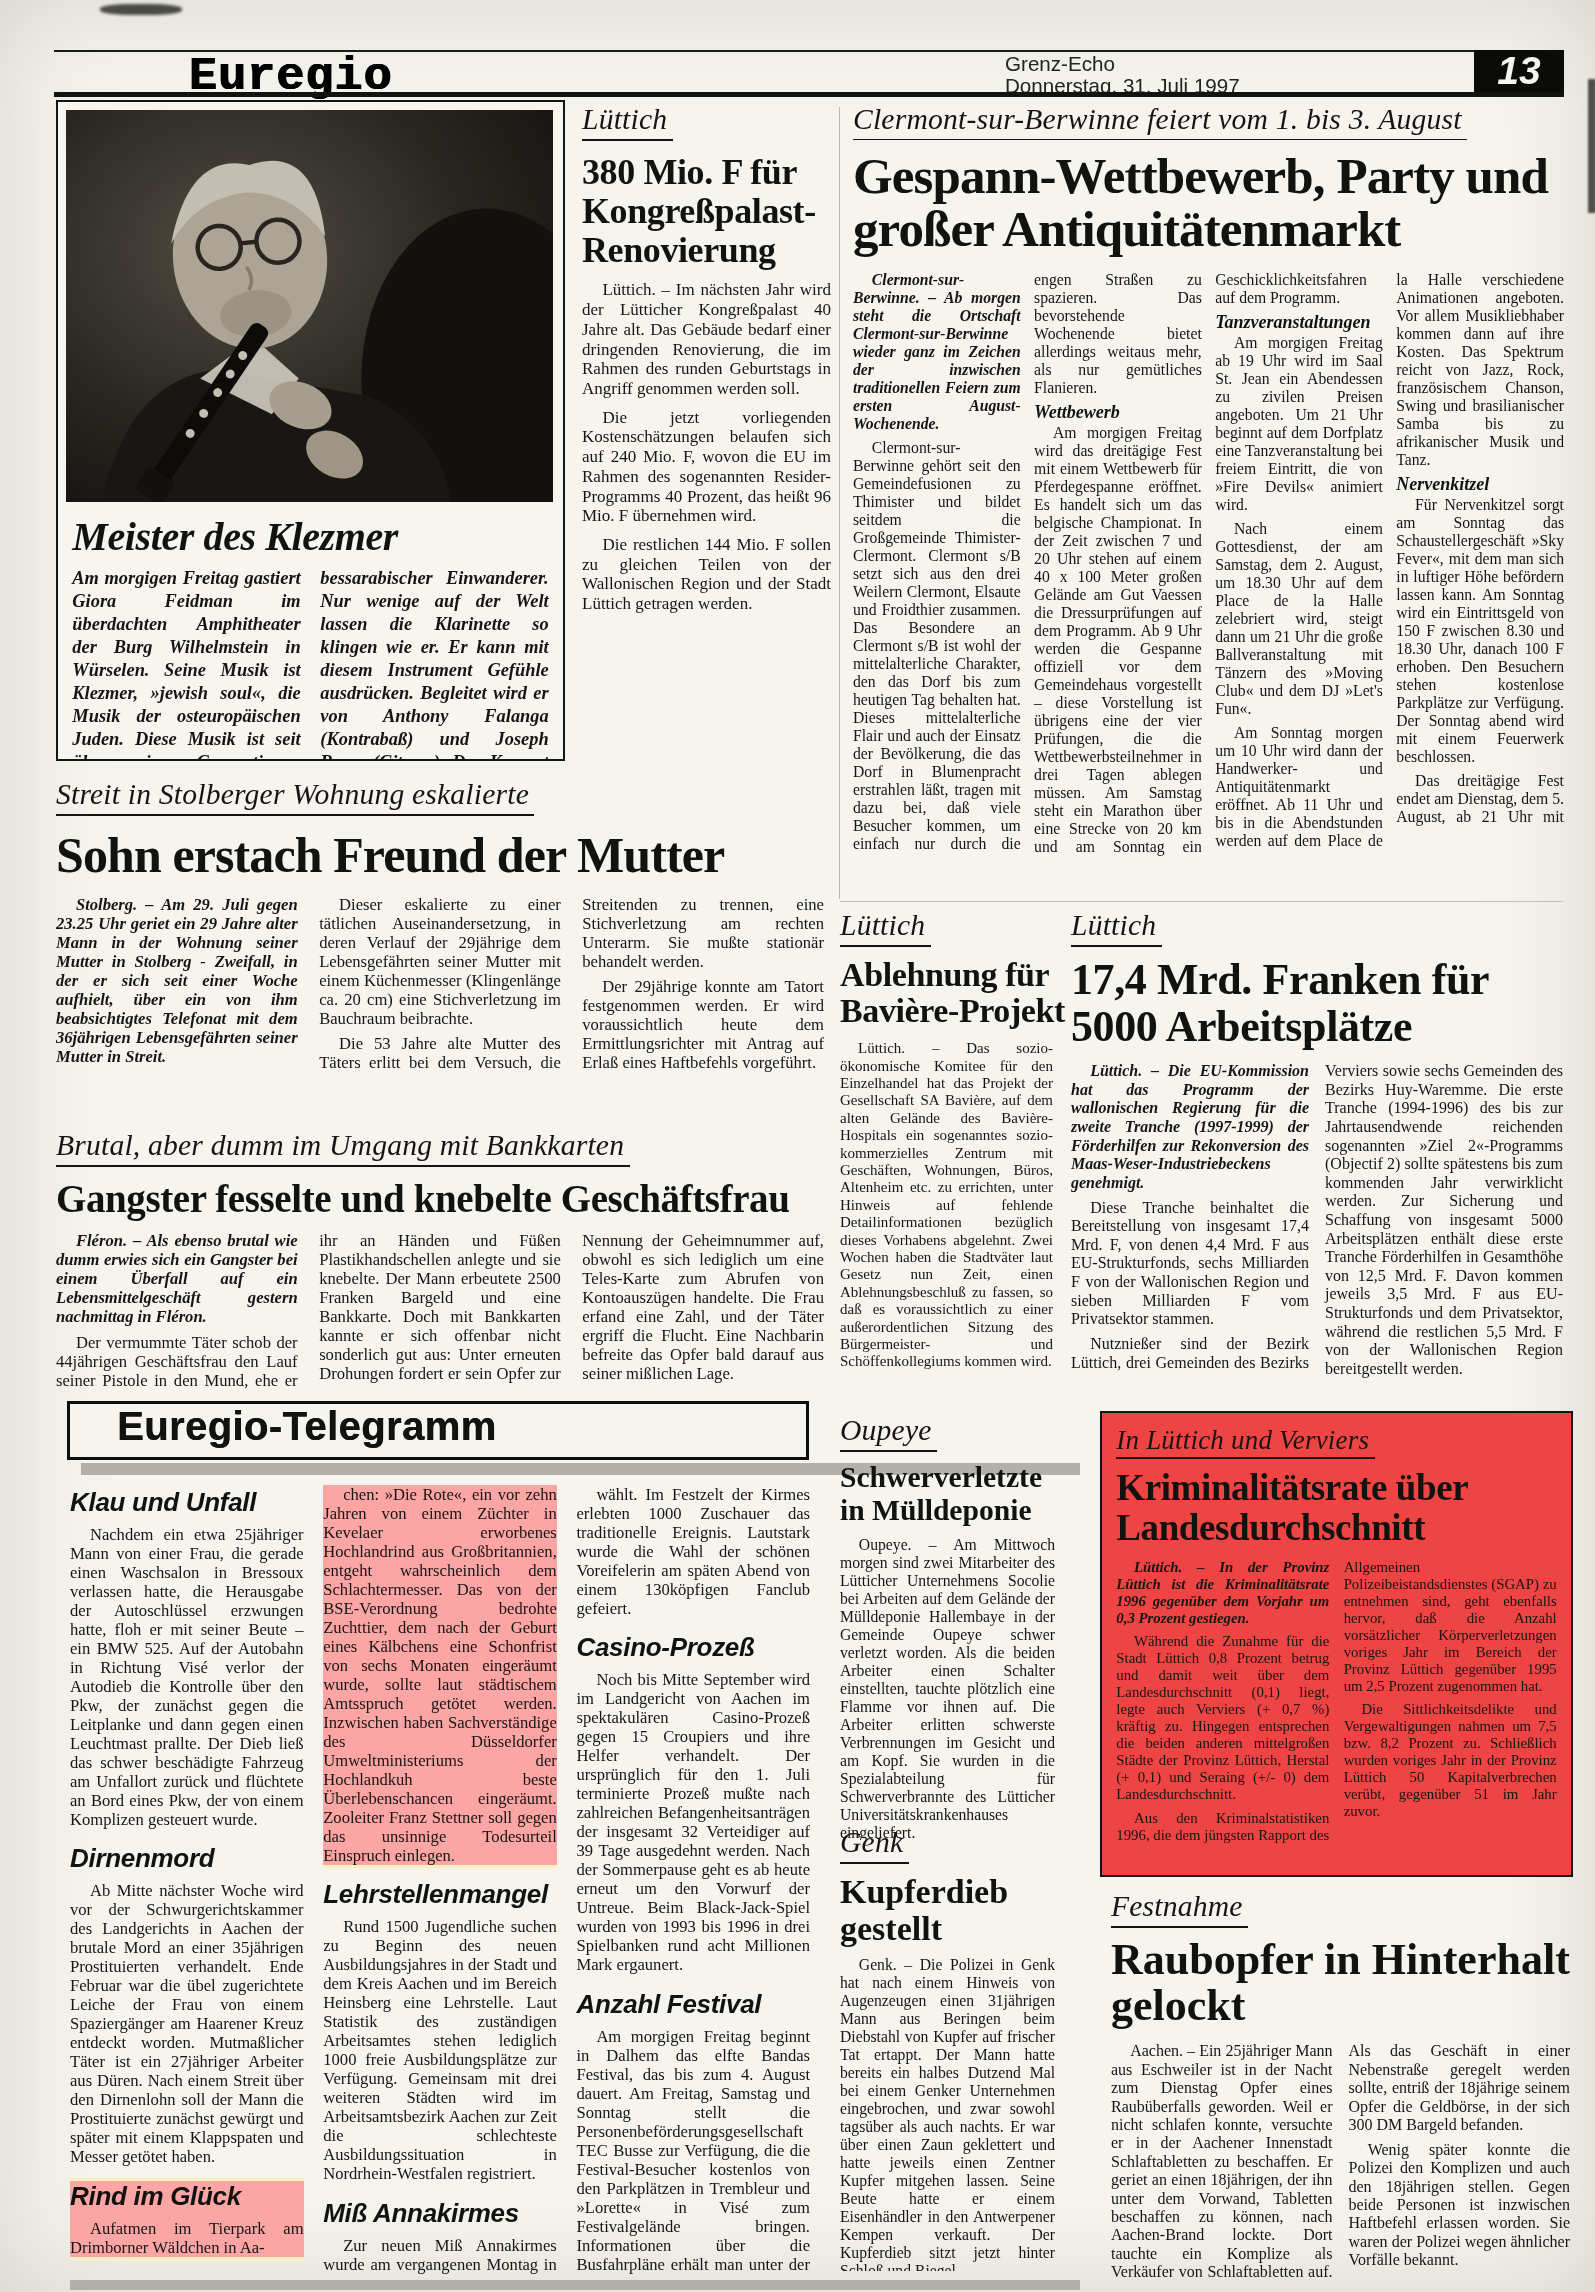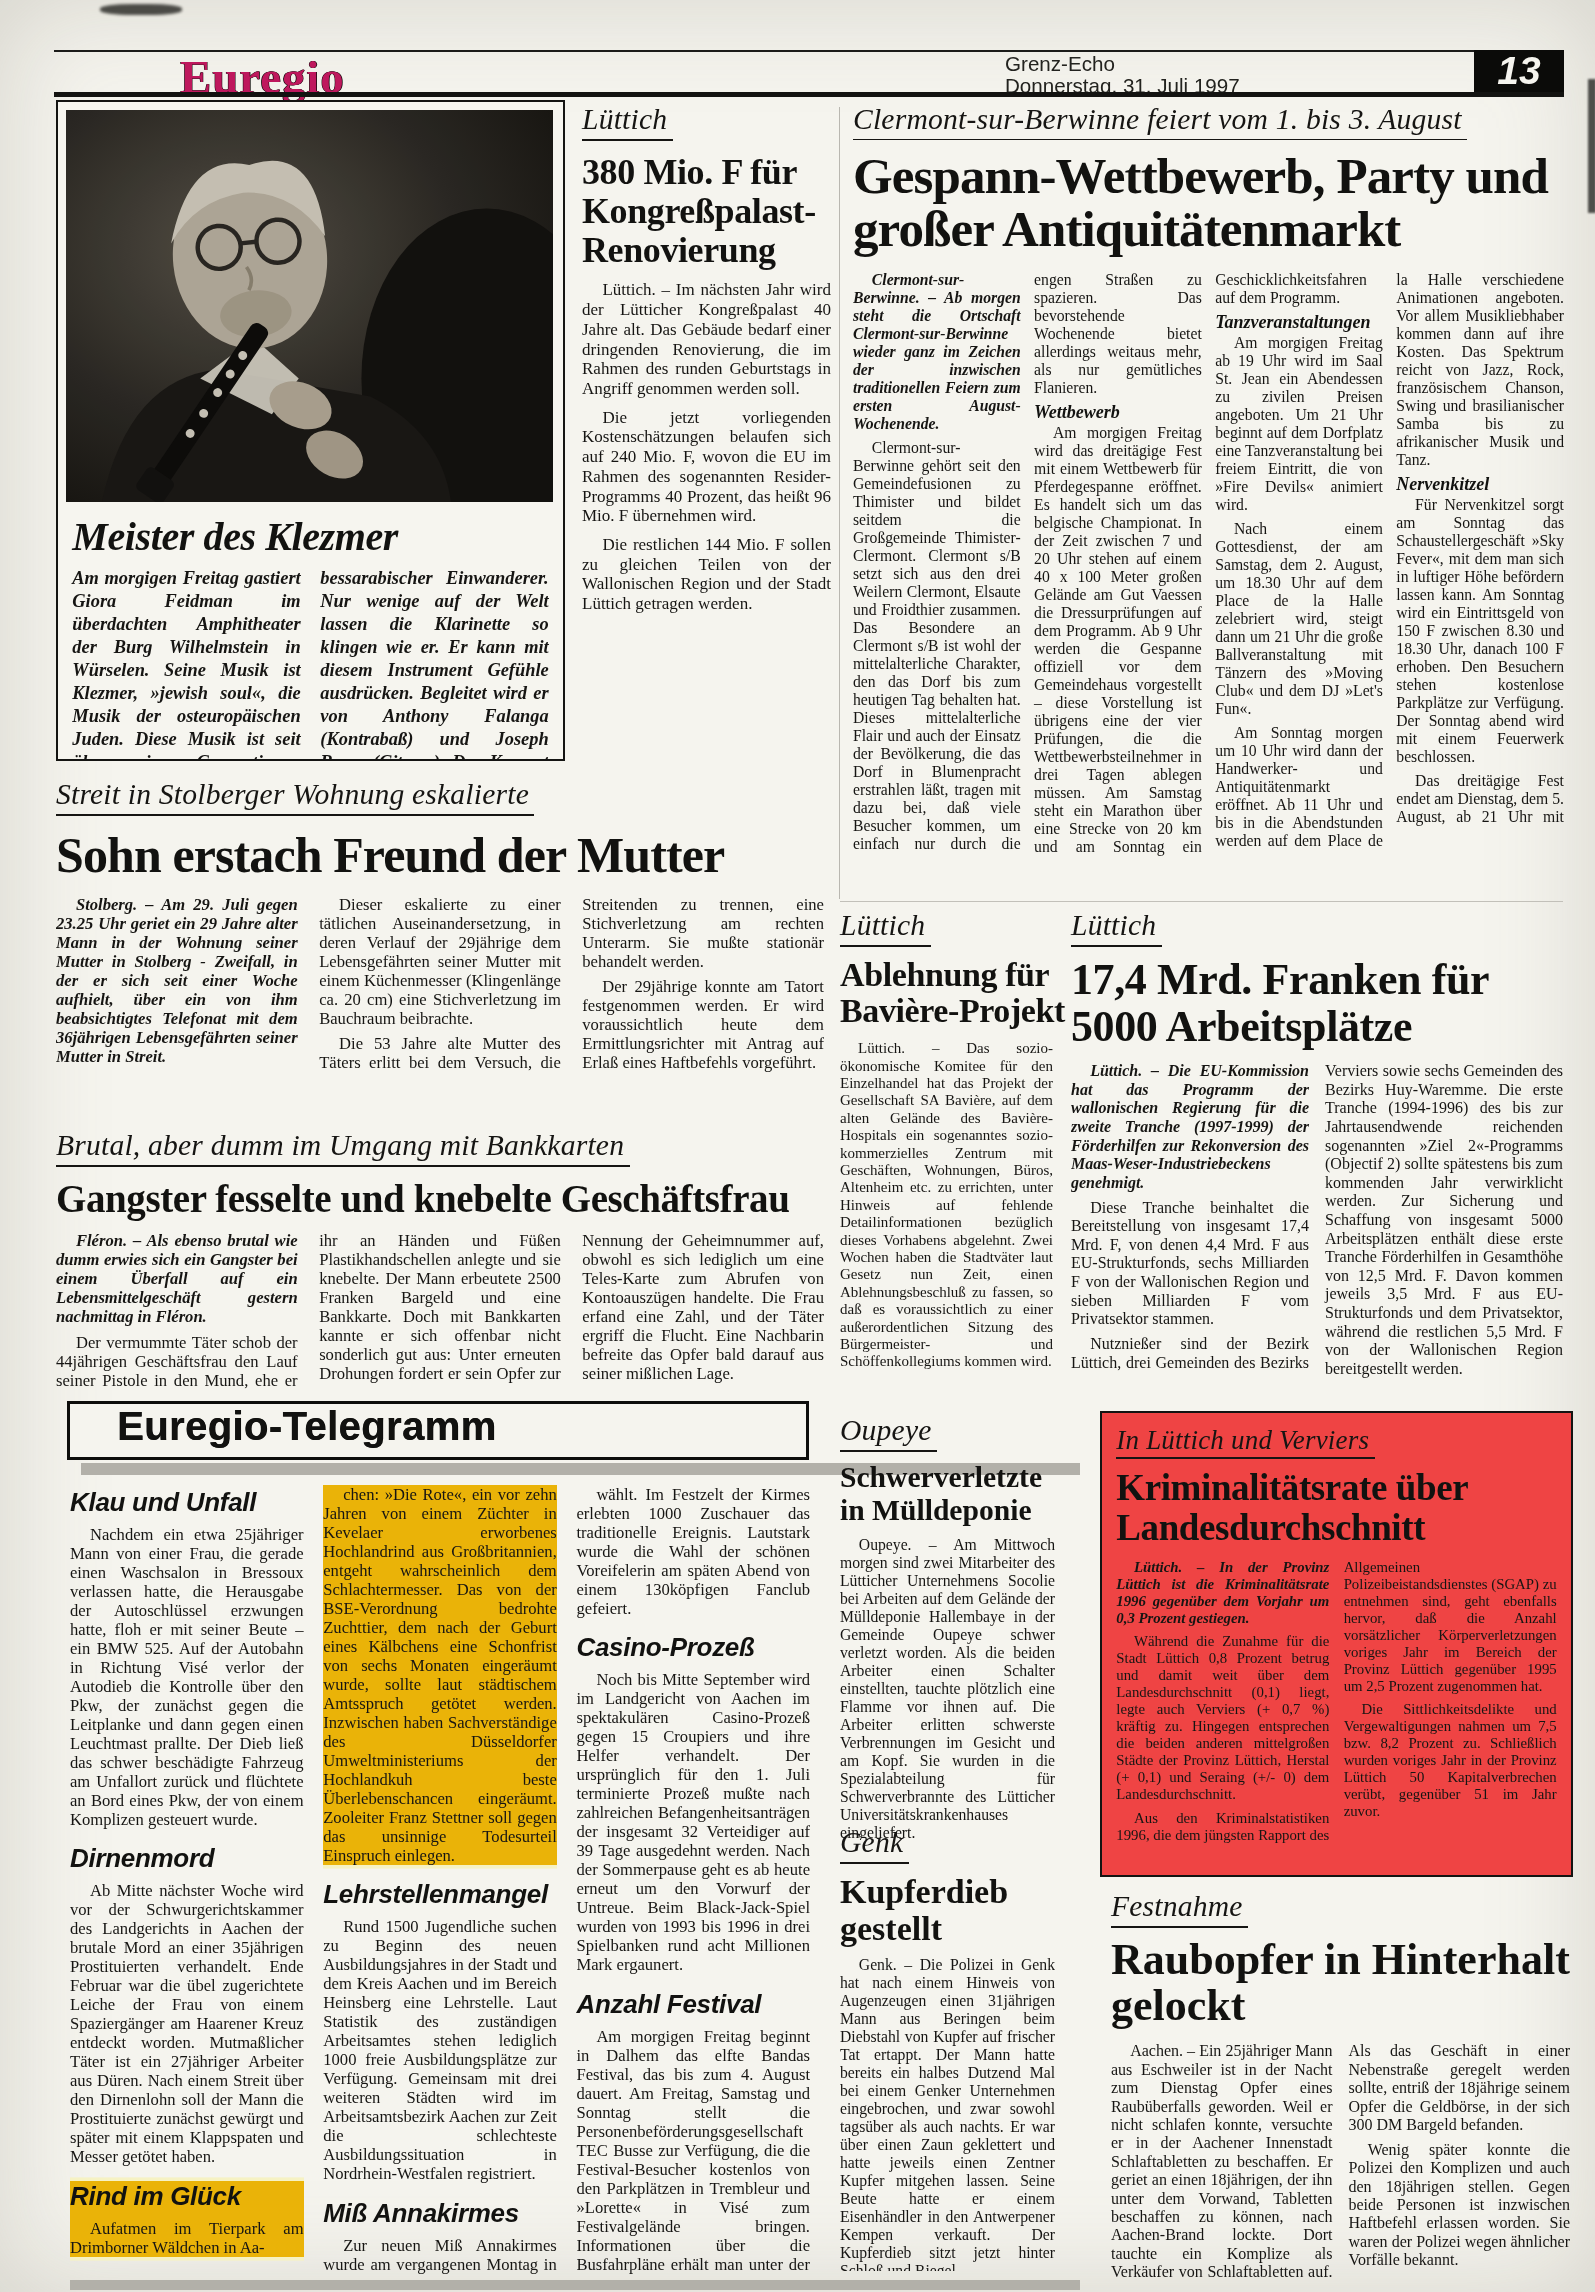--- a/index.html
+++ b/index.html
@@ -10,22 +10,22 @@
     box-shadow: inset 0 0 107px rgba(120,115,100,.25);
     font-family:"Liberation Serif", serif; color:#161513;
     overflow:hidden;
   }
   .abs { position:absolute; }
 
   
   .rule-top { left:54px; top:50px; width:1510px; height:1.8px; background:#1b1b19; }
   .rule-bottom { left:54px; top:92px; width:1510px; height:4.5px; background:#131311; }
   .logo {
-    left:180px; top:50px; font-family:Liberation Serif, serif;
-    font-weight:700; font-size:47px; letter-spacing:0.9px; color:#be185d;
+    left:189px; top:50px; font-family:Liberation Mono, monospace;
+    font-weight:700; font-size:47px; letter-spacing:0.9px; color:#000000;
     text-shadow:0.6px 0 #0c0c0a, -0.6px 0 #0c0c0a, 0 0.4px #0c0c0a;
   }
   .paper-info { left:1005px; top:53px; font-family:"Liberation Sans",sans-serif;
     font-size:20.6px; line-height:21.5px; color:#23231f; }
   .page-box { left:1474px; top:50px; width:90px; height:42px; background:#0b0b09;
     display:flex; align-items:center; justify-content:center; }
   .page-box span { color:#f5f4ee; font-family:"Liberation Sans",sans-serif;
     font-weight:700; font-style:italic; font-size:39px; }
   .smudge1 { left:100px; top:3.6px; width:82px; height:11.6px; background:#30302c;
     border-radius:40%; filter:blur(1.8px); opacity:.85; }
@@ -87,21 +87,21 @@
   .tg-titlebox h2 { font-family:"Liberation Sans",sans-serif; font-size:40px;
     letter-spacing:0.4px; padding-left:47px;
     text-shadow:0.4px 0 #0d0d0b; }
   .tg-cols { left:70px; top:1485px; width:740px; height:790px; display:flex; gap:19.7px; overflow:hidden; }
   .tg-col { flex:1 1 0; overflow:hidden; }
   .tg-h { font-family:"Liberation Sans",sans-serif; font-style:italic; font-size:26px;
     letter-spacing:-0.3px; margin:14.3px 0 7.2px; }
   .tg-item:first-child .tg-h { margin-top:1.8px; }
   .tg-p { margin:0; text-indent:1.2em; font-size:16.6px; line-height:19px;
     text-align:justify; hyphens:auto; }
-  .hl { background:#eab308; box-shadow:0 0 0 3.6px #f6f2c4; }
+  .hl { background:#fca5a5; box-shadow:0 0 0 3.6px #f6f2c4; }
 
   
   .art-baviere { left:840px; top:910px; width:215px; }
   .art-baviere h1 { width:262px; font-size:34px; line-height:1.06; margin:10.7px 0 10.7px; letter-spacing:-0.4px; }
   .art-baviere .body { width:213px; font-size:15px; line-height:17.4px; height:351px; overflow:hidden; }
 
   .art-tranche { left:1071px; top:910px; width:492px; }
   .art-tranche h1 { font-size:44px; line-height:1.05; letter-spacing:-0.4px; margin:10.7px 0 12.5px; }
   .cols2 { column-count:2; overflow:hidden; text-align:justify; hyphens:auto; }
   .art-tranche .cols2 { column-gap:16px; font-size:16px; line-height:18.6px; height:356px; }

